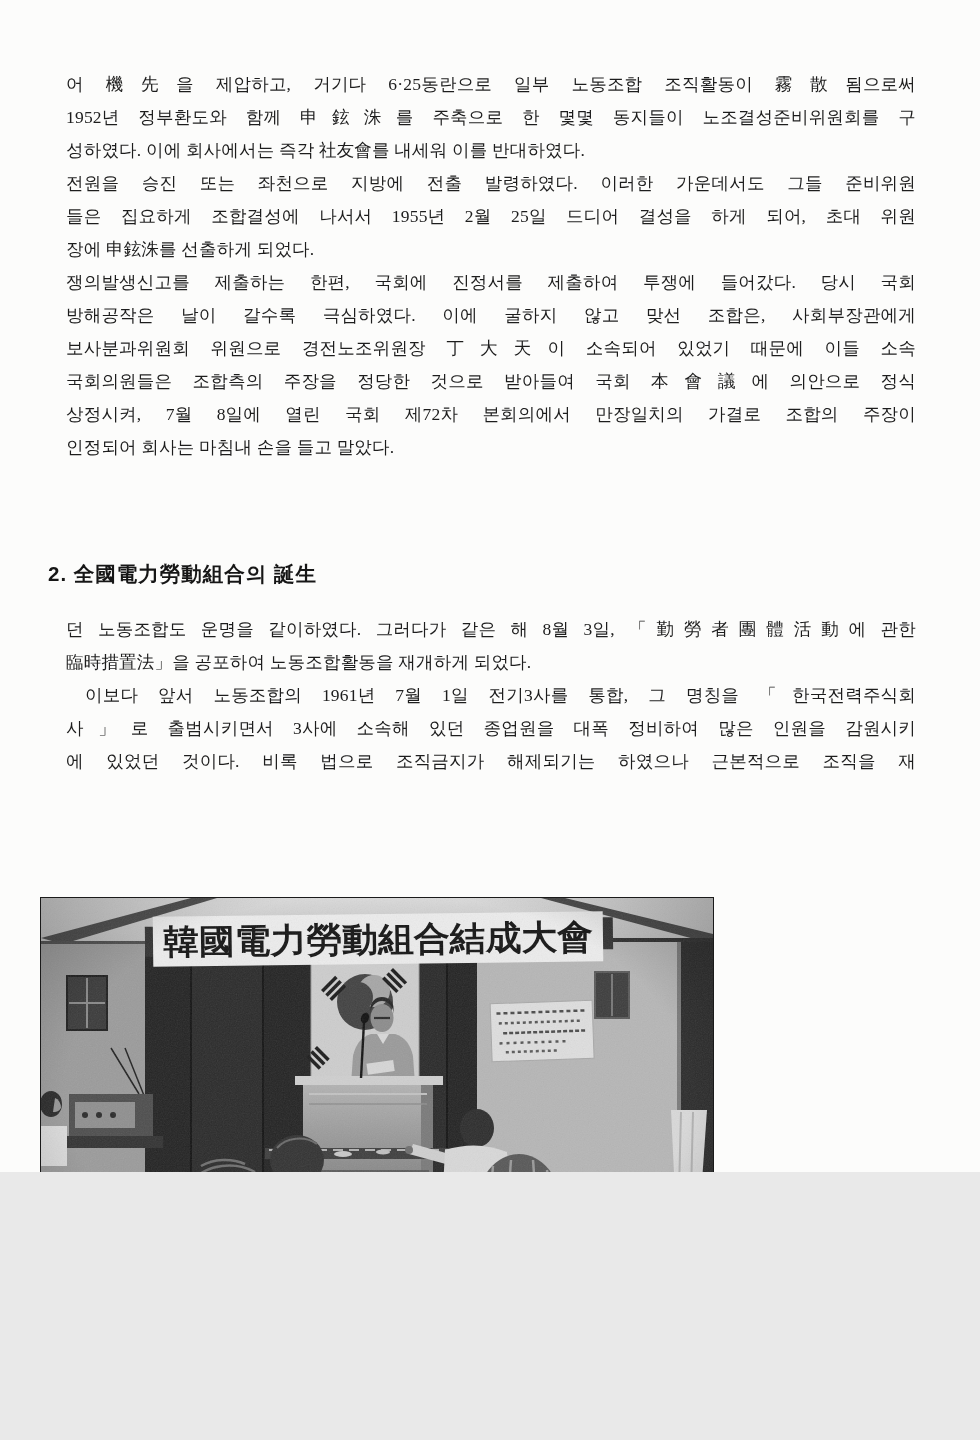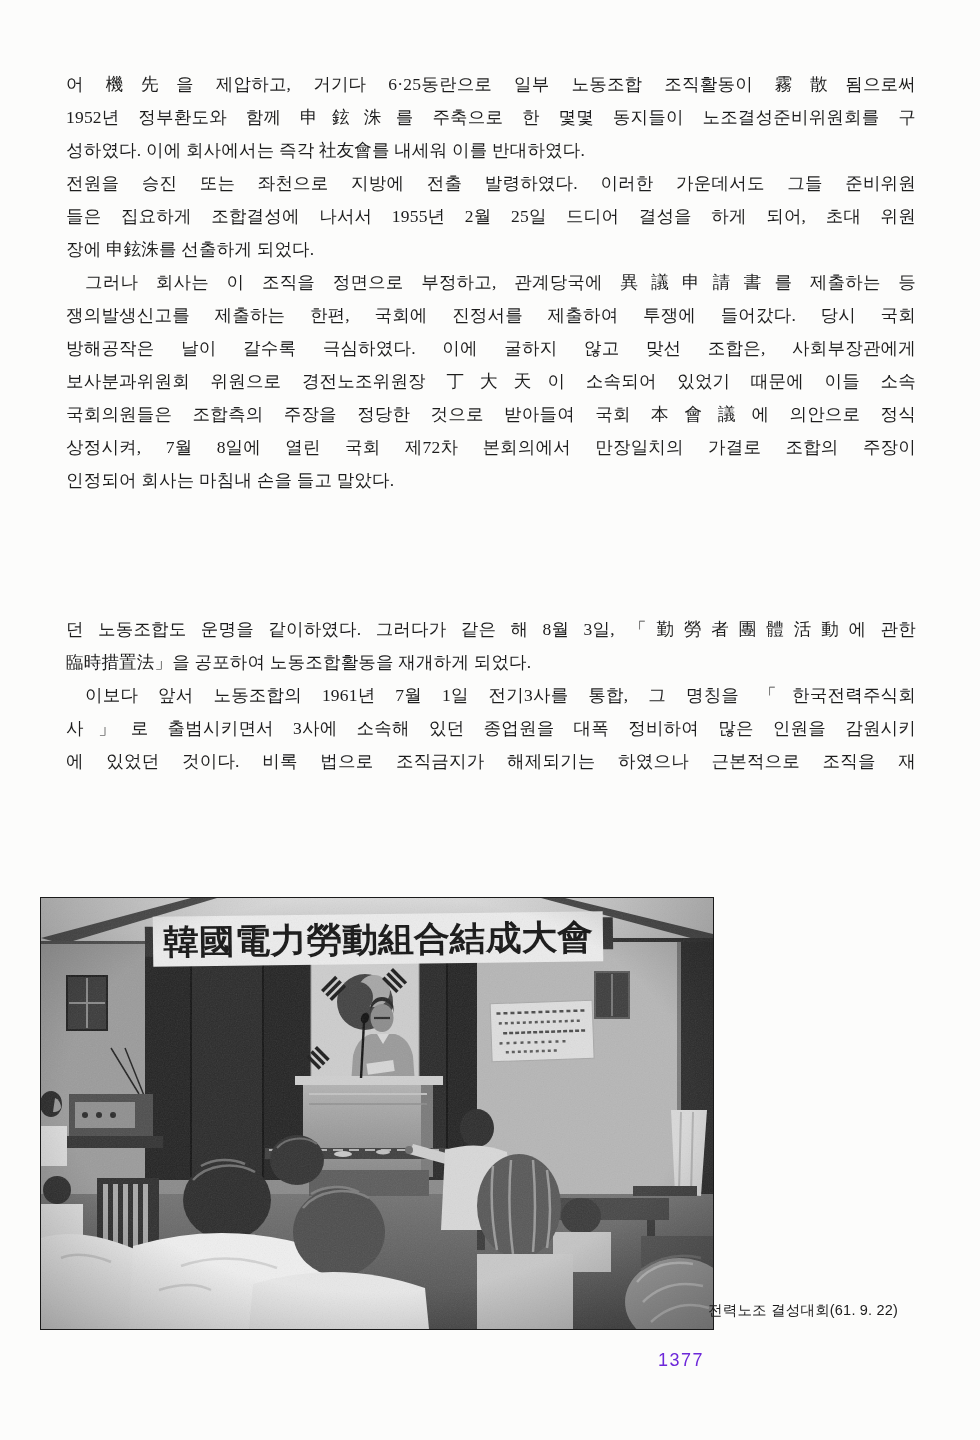--- a/index.html
+++ b/index.html
@@ -1,18 +1,18 @@
 <!DOCTYPE html>
 <html><head>
 <meta charset="utf-8">
 <style>
   html,body { margin:0; padding:0; }
   body { width:980px; height:1440px; background:#e9e9e9; }
   .page {
-    position:relative; width:980px; height:1440px; margin:0 auto;
+    position:relative; width:980px; height:1172px; margin:0 auto;
     background:#fcfcfb; overflow:hidden;
     font-family:"Liberation Serif","DejaVu Serif",serif; color:#1d1d1d;
   }
   .textblock { position:absolute; left:66px; width:850px; }
   #block-0 { top:68px; }
   #block-1 { top:613px; }
   .line {
     height:33px; line-height:33px; font-size:17.5px; letter-spacing:0.2px;
     text-align:justify; text-align-last:justify; overflow:hidden;
     white-space:normal;
@@ -45,29 +45,29 @@
 
 <div class="page">
 
   <div id="block-0" class="textblock">
       <div class="line">어 機先을 제압하고, 거기다 6·25동란으로 일부 노동조합 조직활동이 霧散됨으로써</div>
       <div class="line">1952년 정부환도와 함께 申鉉洙를 주축으로 한 몇몇 동지들이 노조결성준비위원회를 구</div>
       <div class="line last">성하였다. 이에 회사에서는 즉각 社友會를 내세워 이를 반대하였다.</div>
       <div class="line">전원을 승진 또는 좌천으로 지방에 전출 발령하였다. 이러한 가운데서도 그들 준비위원</div>
       <div class="line">들은 집요하게 조합결성에 나서서 1955년 2월 25일 드디어 결성을 하게 되어, 초대 위원</div>
       <div class="line last">장에 申鉉洙를 선출하게 되었다.</div>
-      <div class="line indent">그러나 회사는 이 조직을 정면으로 부정하고, 관계당국에 異議申請書를 제출하는 등</div>
       <div class="line">쟁의발생신고를 제출하는 한편, 국회에 진정서를 제출하여 투쟁에 들어갔다. 당시 국회</div>
       <div class="line">방해공작은 날이 갈수록 극심하였다. 이에 굴하지 않고 맞선 조합은, 사회부장관에게</div>
       <div class="line">보사분과위원회 위원으로 경전노조위원장 丁大天이 소속되어 있었기 때문에 이들 소속</div>
       <div class="line">국회의원들은 조합측의 주장을 정당한 것으로 받아들여 국회 本會議에 의안으로 정식</div>
       <div class="line">상정시켜, 7월 8일에 열린 국회 제72차 본회의에서 만장일치의 가결로 조합의 주장이</div>
       <div class="line last">인정되어 회사는 마침내 손을 들고 말았다.</div>
     </div>
 
+  <div class="heading">2. 全國電力勞動組合의 誕生</div>
 
   <div id="block-1" class="textblock">
       <div class="line">던 노동조합도 운명을 같이하였다. 그러다가 같은 해 8월 3일, 「勤勞者團體活動에 관한</div>
       <div class="line last">臨時措置法」을 공포하여 노동조합활동을 재개하게 되었다.</div>
       <div class="line indent">이보다 앞서 노동조합의 1961년 7월 1일 전기3사를 통합, 그 명칭을 「한국전력주식회</div>
       <div class="line">사」로 출범시키면서 3사에 소속해 있던 종업원을 대폭 정비하여 많은 인원을 감원시키</div>
       <div class="line">에 있었던 것이다. 비록 법으로 조직금지가 해제되기는 하였으나 근본적으로 조직을 재</div>
     </div>
 
   <div class="photo">

